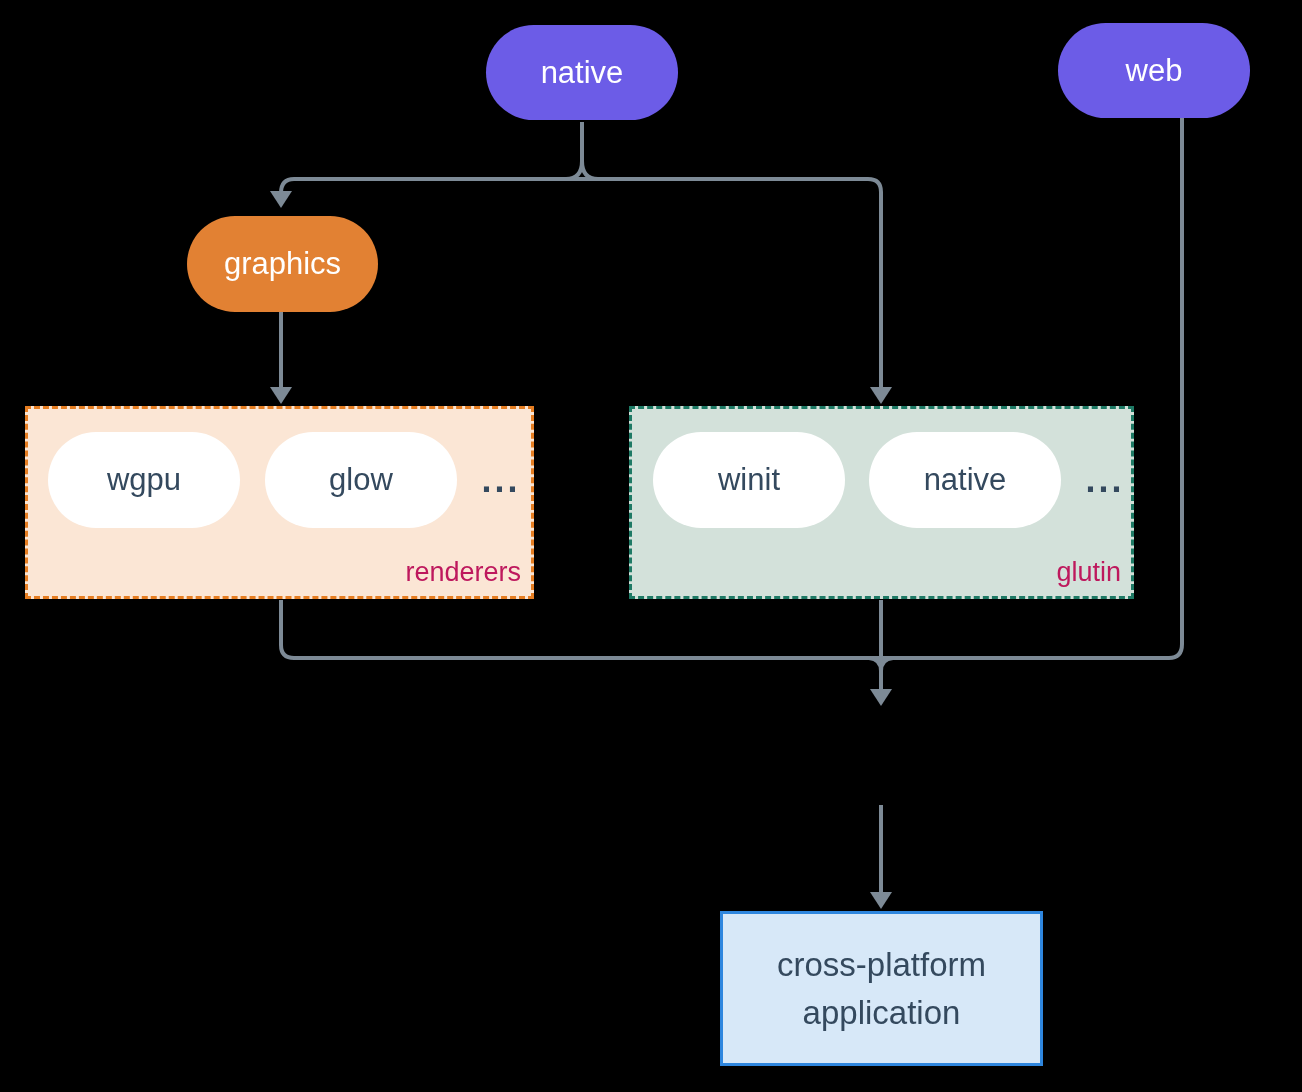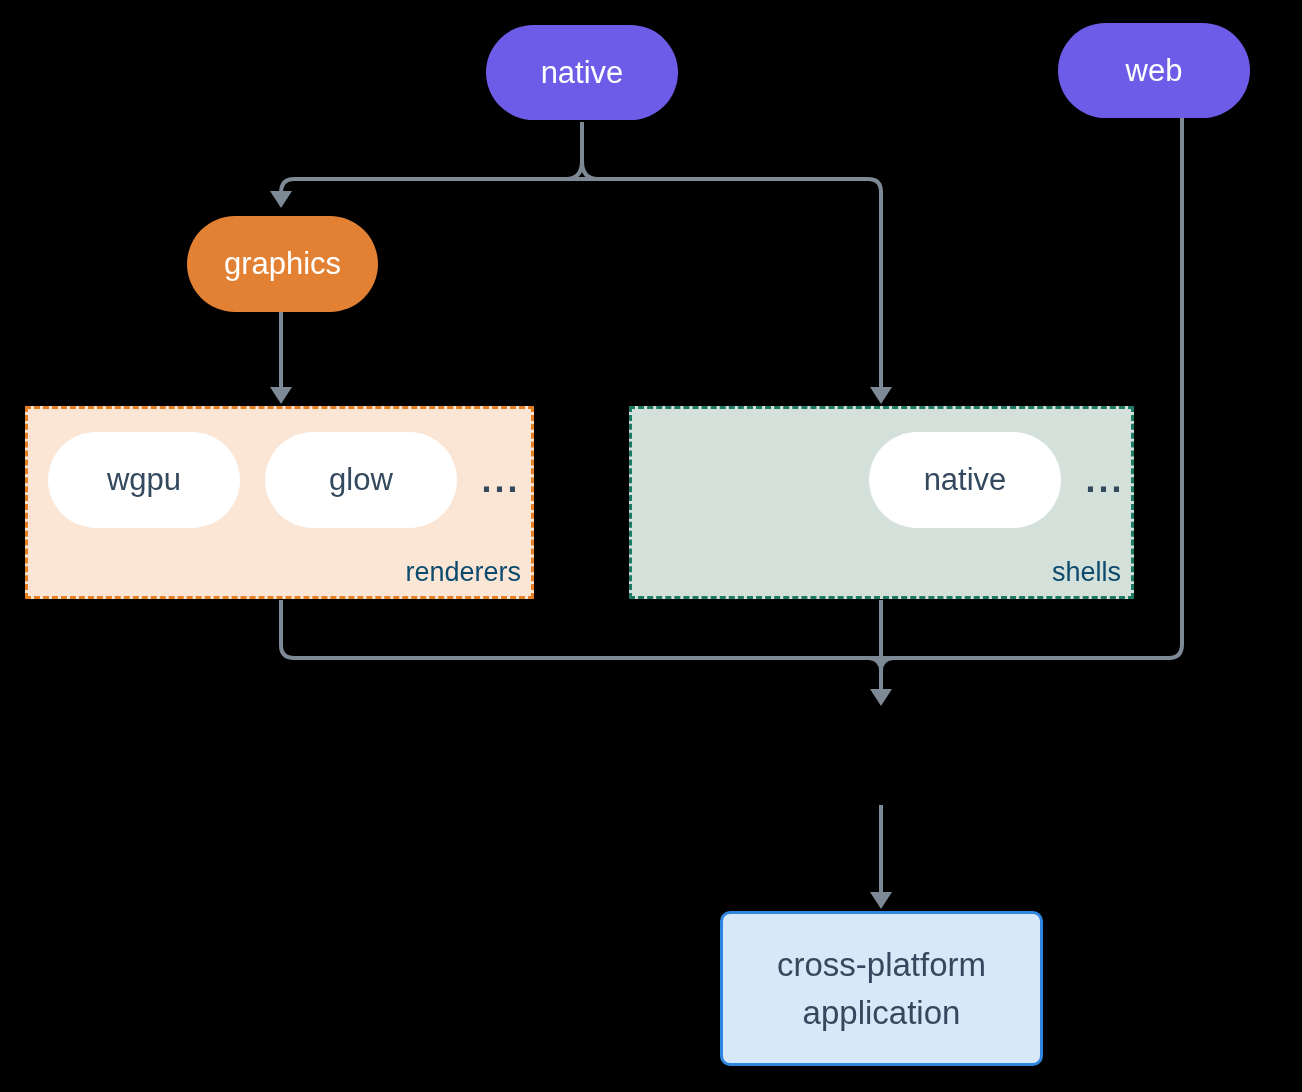--- a/index.html
+++ b/index.html
@@ -75,30 +75,30 @@
     font-size: 36px;
     letter-spacing: 3px;
     color: #34495E;
     font-weight: 700;
   }
   .group-label {
     position: absolute;
     right: 10px;
     bottom: 8px;
     font-size: 27px;
-    color: #0c4a6e;
+    color: #be185d;
   }
   #node-application {
     position: absolute;
     box-sizing: border-box;
     left: 720px; top: 911px;
     width: 323px; height: 155px;
     background: #D7E8F8;
     border: 3px solid #2E86DE;
-    border-radius: 10px;
+    border-radius: 0;
     display: flex;
     align-items: center;
     justify-content: center;
     text-align: center;
     color: #34495E;
     font-size: 33px;
     line-height: 48px;
     padding: 0 30px;
   }
   .stroke {
@@ -154,25 +154,28 @@
       <span>glow</span>
     </div>
     <div id="pill-wgpu" class="pill white">
       <span>wgpu</span>
     </div>
     <div class="ellipsis">...</div>
     <div class="group-label">renderers</div>
   </div>
 
   <div id="group-shells" class="group-box">
+    <div id="pill-winit" class="pill white">
+      <span>winit</span>
+    </div>
     <div id="pill-glutin" class="pill white">
       <span>native</span>
     </div>
     <div class="ellipsis">...</div>
-    <div class="group-label">shells</div>
+    <div class="group-label">glutin</div>
   </div>
 
 
   <div id="node-application">
     <span>cross-platform application</span>
   </div>
 
 </div>
 
 </body></html>

